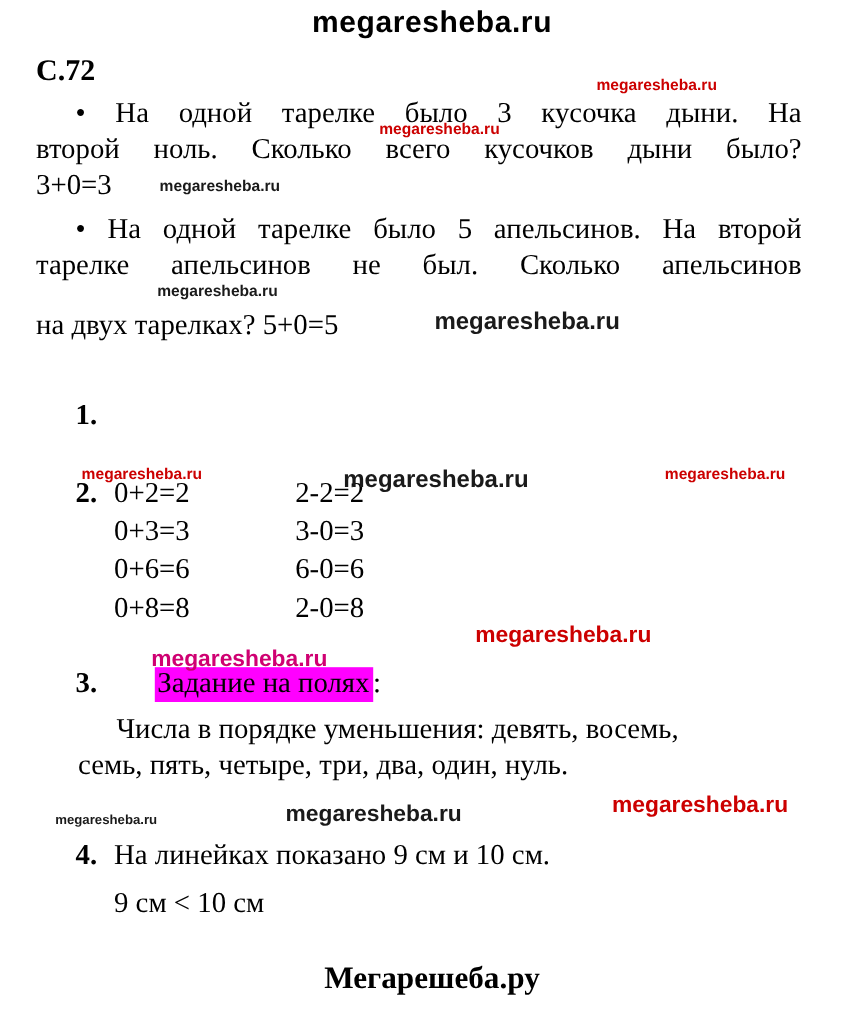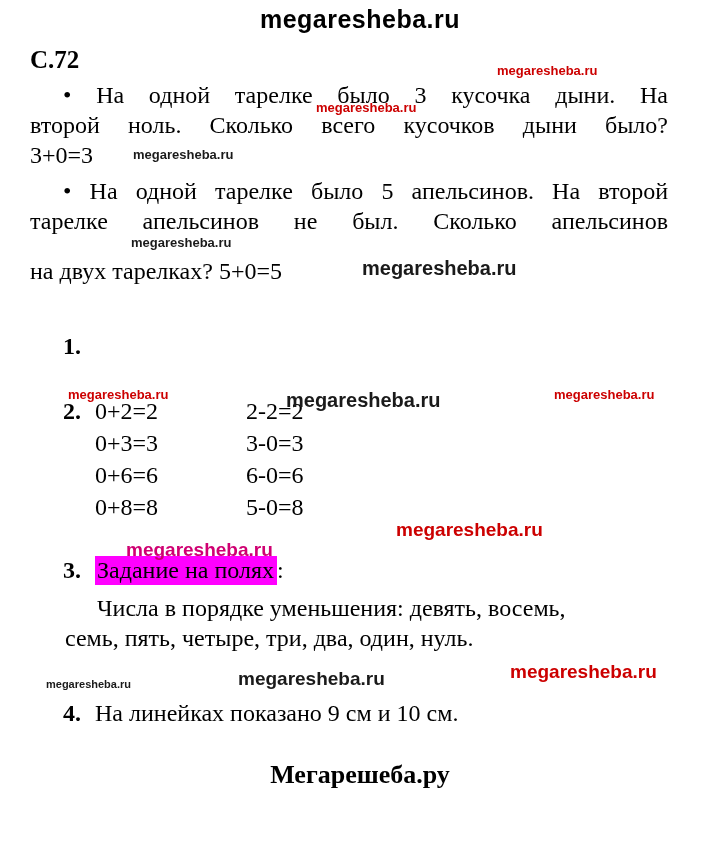--- a/index.html
+++ b/index.html
@@ -40,20 +40,21 @@
   .task-3 { margin-top: 30px; line-height: 34px; }
   .task-4 { margin-top: 45px; line-height: 30px; }
   .tnum { font-weight: 700; flex: 0 0 32px; }
   .cell { display: inline-block; }
   .c140 { width: 140px; }
   .c145 { width: 145px; }
 
   .hl {
     background: #ff00ff;
     padding: 1px 3px 2px 2px;
+    margin-left: 34px;
   }
   .t3-text {
     font-size: 24px; line-height: 30px;
     margin: 6px 52px 0 65px;
     text-indent: 32px;
   }
   .t3-text .cont { text-indent: 0; }
   .t4-line2 { margin-top: 10px; }
 
   .doc-footer {
@@ -111,40 +112,41 @@
     <div>
       <span class="cell c145">0+3=3</span>
       <span class="cell">3-0=3</span>
     </div>
     <div>
       <span class="cell c145">0+6=6</span>
       <span class="cell">6-0=6</span>
     </div>
     <div>
       <span class="cell c145">0+8=8</span>
-      <span class="cell">5-0=8</span>
+      <span class="cell">2-0=8</span>
     </div>
   </div>
 </div>
 
 <div class="task task-3">
   <span class="tnum">3.</span>
   <div>
     <span class="hl">Задание на полях</span><span>:</span>
   </div>
 </div>
 <div class="t3-text">
   <div>Числа в порядке уменьшения: девять, восемь,</div>
   <div class="cont">семь, пять, четыре, три, два, один, нуль.</div>
 </div>
 
 <div class="task task-4">
   <span class="tnum">4.</span>
   <div>
     <div>На линейках показано 9 см и 10 см.</div>
+    <div class="t4-line2">9 см &lt; 10 см</div>
   </div>
 </div>
 
 <div class="doc-footer">Мегарешеба.ру</div>
 
 <span class="wm wm-sm wm-red" style="left:497px; top:63px;">megaresheba.ru</span>
 <span class="wm wm-sm wm-red" style="left:316px; top:100px;">megaresheba.ru</span>
 <span class="wm wm-sm wm-blk" style="left:133px; top:147px;">megaresheba.ru</span>
 <span class="wm wm-sm wm-blk" style="left:131px; top:235px;">megaresheba.ru</span>
 <span class="wm wm-lg wm-blk" style="left:362px; top:257px;">megaresheba.ru</span>

